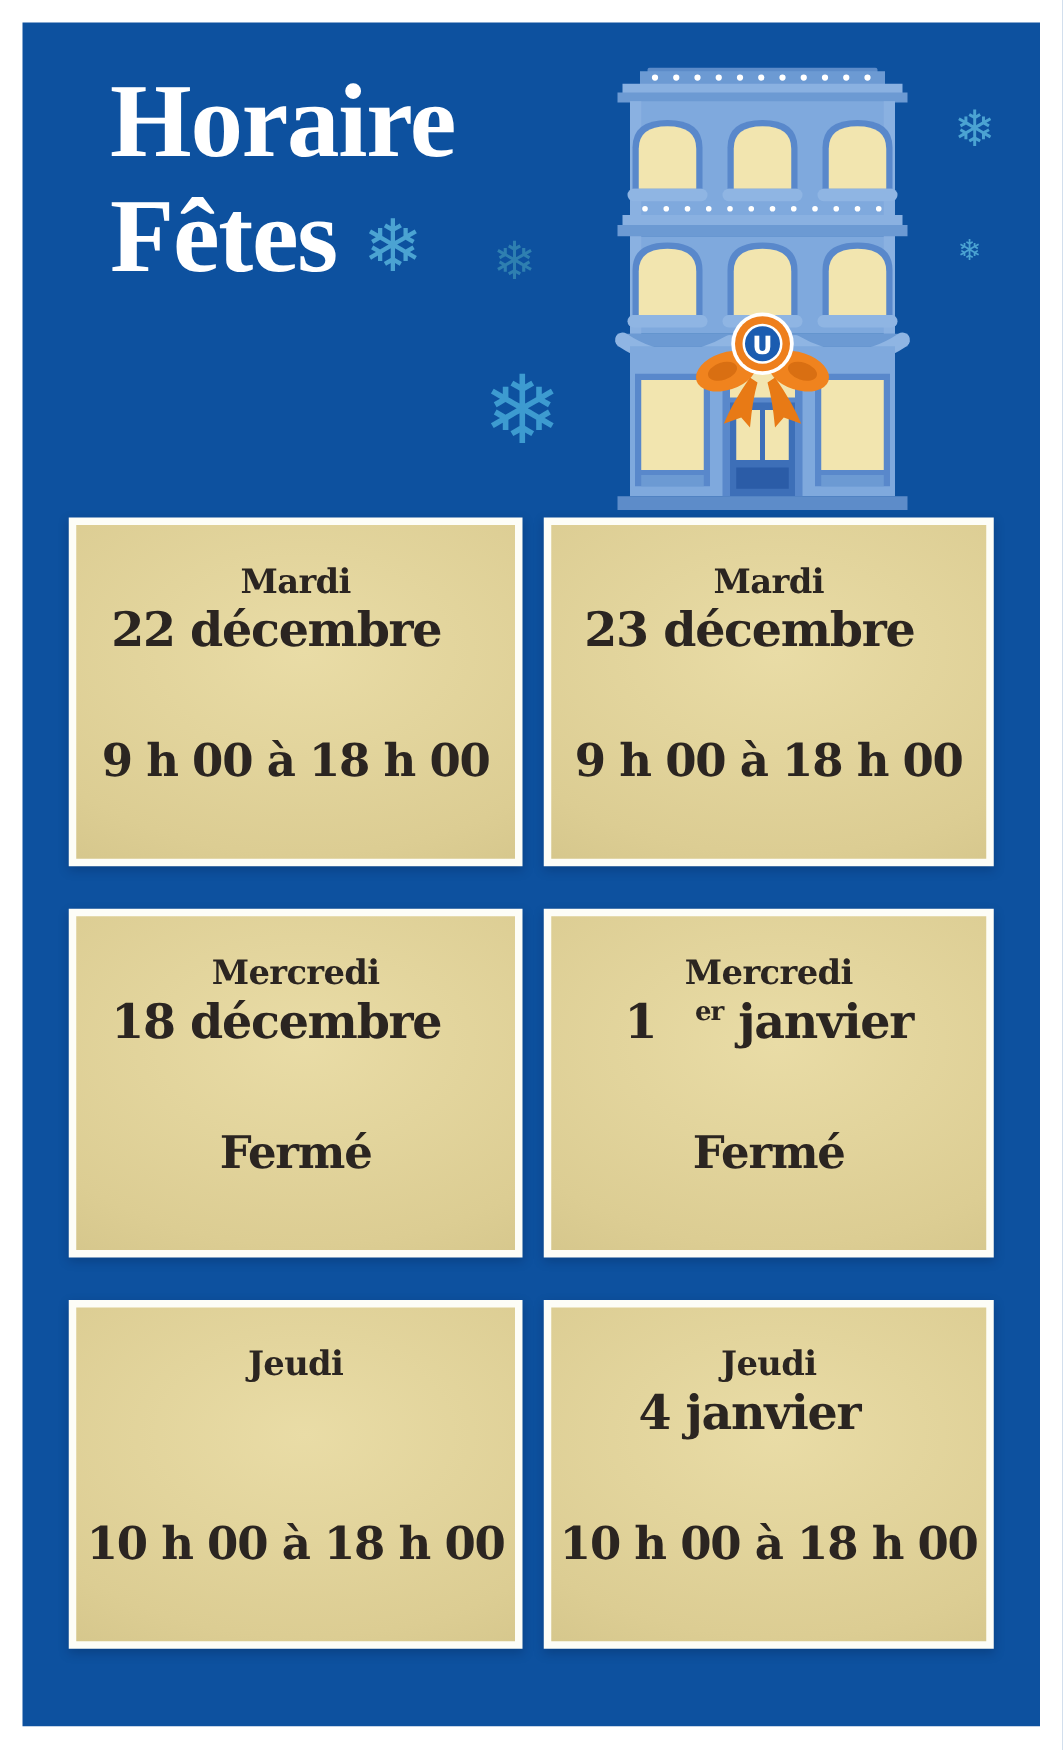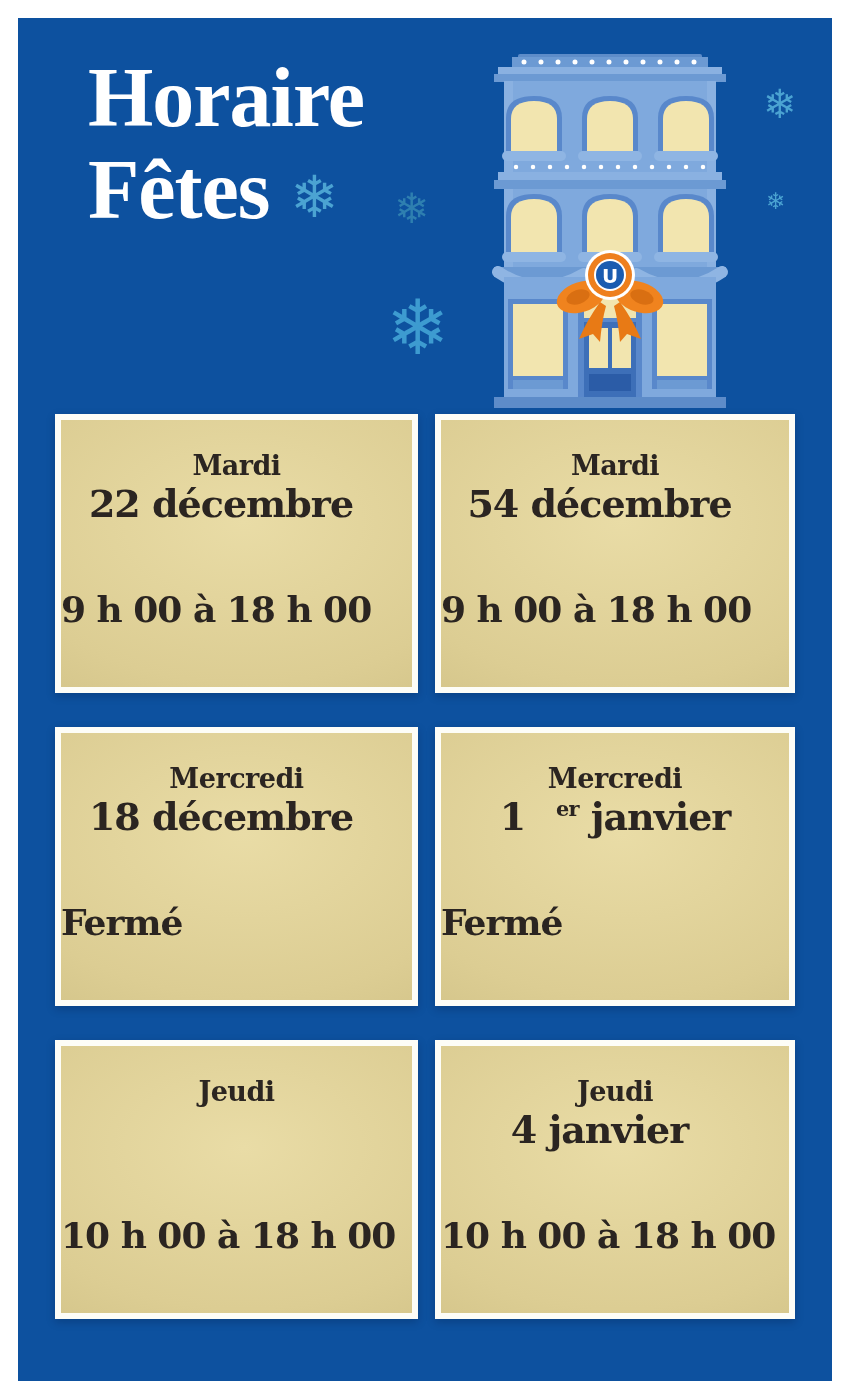--- a/index.html
+++ b/index.html
@@ -28,21 +28,21 @@
   .cards{position:absolute;left:37px;top:396px;width:740px;
          display:grid;grid-template-columns:363px 360px;column-gap:17px;row-gap:34px;}
   .card{height:279px;background:#fdfdf7;box-sizing:border-box;padding:6px;
         box-shadow:0 3px 8px rgba(0,20,50,0.25);}
   .card-inner{position:relative;width:100%;height:100%;
         background:radial-gradient(ellipse 130% 110% at 52% 38%, #e9dca6 0%, #dccd93 55%, #c9ba7e 100%);}
   .card-head{position:absolute;top:30px;left:0;right:0;text-align:center;color:#2b2521;}
   .card-day{font-size:27px;font-weight:bold;line-height:1.18;letter-spacing:-0.5px;}
   .card-date{font-size:38px;font-weight:bold;line-height:1.15;letter-spacing:-1px;}
   .card-date .sup{font-size:0.55em;vertical-align:super;line-height:0;margin-left:31px;}
-  .card-hours{position:absolute;top:168px;left:0;right:0;color:#2b2521;
+  .card-hours{position:absolute;top:168px;left:0;right:0;text-align:center;color:#2b2521;
         font-size:36px;font-weight:bold;letter-spacing:-1px;}
 </style>
 </head>
 <body>
 
 <div class="page">
   <div class="poster">
 
     <h1 class="title">
       <span class="tl">Horaire</span>
@@ -161,21 +161,21 @@
             <div class="card-date"><span>22 décembre</span><sup class="sup"></sup><span></span></div>
           </div>
           <div class="card-hours">9 h 00 à 18 h 00</div>
         </div>
       </div>
 
       <div class="card">
         <div class="card-inner">
           <div class="card-head">
             <div class="card-day">Mardi</div>
-            <div class="card-date"><span>54 décembre</span><sup class="sup"></sup><span></span></div>
+            <div class="card-date"><span>23 décembre</span><sup class="sup"></sup><span></span></div>
           </div>
           <div class="card-hours">9 h 00 à 18 h 00</div>
         </div>
       </div>
 
       <div class="card">
         <div class="card-inner">
           <div class="card-head">
             <div class="card-day">Mercredi</div>
             <div class="card-date"><span>18 décembre</span><sup class="sup"></sup><span></span></div>

